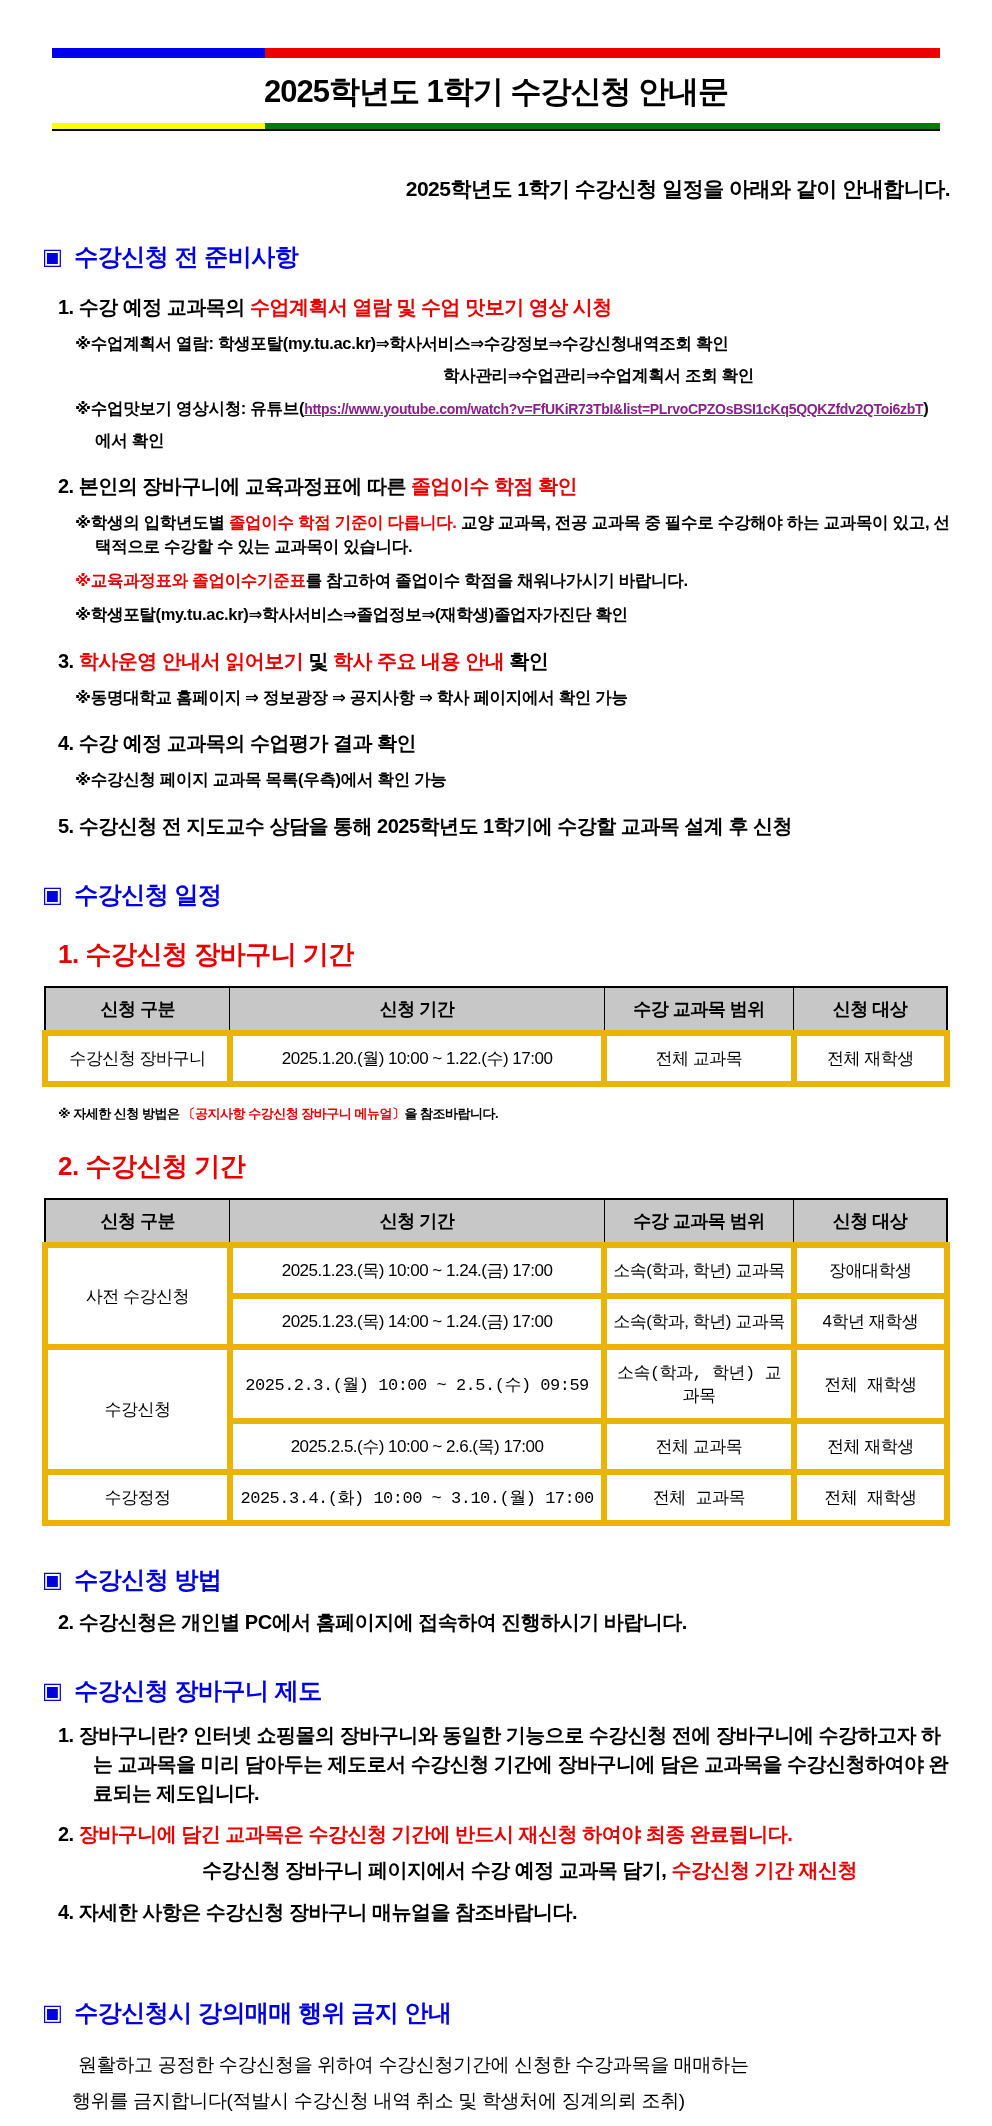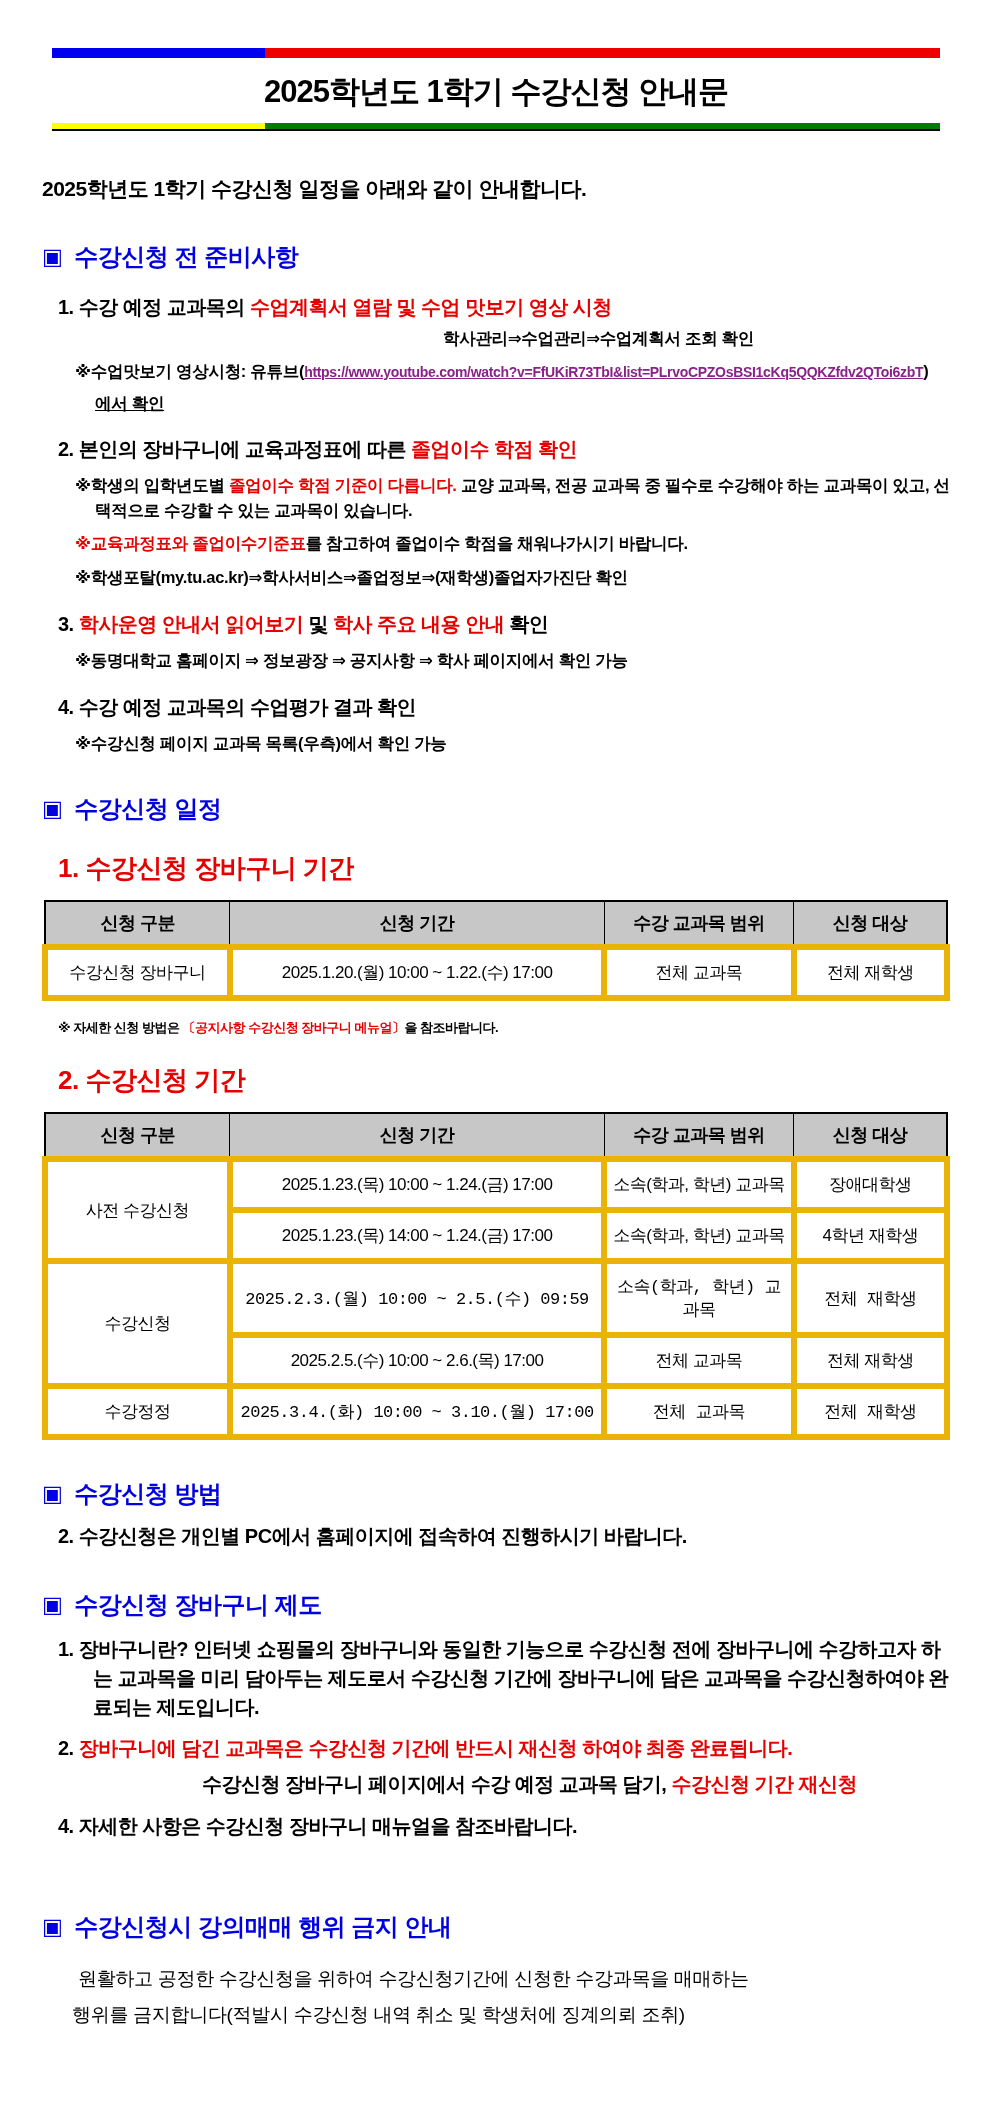--- a/index.html
+++ b/index.html
@@ -15,30 +15,30 @@
   .bar{display:flex;height:10px;margin:0 10px;}
   .bar .seg1{width:24%;}
   .bar .seg2{flex:1;}
   .bar-top .seg1{background:var(--bar-blue);}
   .bar-top .seg2{background:var(--bar-red);}
   .bar-bottom{height:8px;border-bottom:2px solid #000;}
   .bar-bottom .seg1{background:var(--bar-yellow);}
   .bar-bottom .seg2{background:var(--bar-green);}
 
   .doc-title{font-size:31px;font-weight:bold;text-align:center;letter-spacing:-1px;margin:13px 0 10px;}
-  .intro{font-size:21px;font-weight:bold;text-align:left;margin:44px 0 18px;letter-spacing:-0.5px;}
+  .intro{font-size:21px;font-weight:bold;text-align:right;margin:44px 0 18px;letter-spacing:-0.5px;}
 
   .sec-heading{color:var(--heading-blue);font-size:24px;font-weight:bold;margin:38px 0 8px;letter-spacing:-0.5px;}
   .sec-heading .marker{font-size:22px;margin-right:12px;position:relative;top:-1px;}
 
   .item{font-size:20px;font-weight:bold;margin:20px 0 6px;padding-left:51px;text-indent:-35px;line-height:1.45;letter-spacing:-0.5px;}
   .sub{font-size:16.5px;font-weight:600;margin:9px 0;padding-left:53px;text-indent:-20px;line-height:1.5;letter-spacing:-0.3px;}
   .sub .lbl{font-weight:bold;}
   .sub-cont-far{font-size:16.5px;font-weight:600;margin:6px 0;padding-left:401px;letter-spacing:-0.3px;}
-  .sub-cont-near{font-size:16.5px;font-weight:600;margin:8px 0;padding-left:53px;letter-spacing:-0.3px;text-decoration:underline;}
+  .sub-cont-near{font-size:16.5px;font-weight:600;margin:8px 0;padding-left:53px;letter-spacing:-0.3px;}
   .red{color:var(--accent-red);}
   a.doclink{color:var(--link-purple);text-decoration:underline;font-size:14px;word-break:break-all;}
 
   .part-title{color:var(--accent-red);font-size:26px;font-weight:bold;margin:26px 0 14px;padding-left:16px;letter-spacing:-0.5px;}
 
   table.sched{width:100%;border-collapse:collapse;border:2px solid #000;table-layout:fixed;margin:14px 0 10px;}
   table.sched th{background:var(--table-header-bg);border:1px solid #000;border-top:2px solid #000;border-bottom:3px solid #000;font-size:18px;font-weight:bold;padding:9px 16px;letter-spacing:-0.5px;}
   table.sched td{border:6px solid #eab308;font-size:17px;font-weight:400;text-align:center;padding:11px 2px;letter-spacing:-0.5px;}
   table.sched tr.group-start td{border-top:2px solid #000;font-family:Liberation Mono, monospace;}
   .table-note{font-size:13px;font-weight:bold;margin:18px 0 6px;padding-left:16px;letter-spacing:-0.5px;}
@@ -67,20 +67,23 @@
 
   <div class="intro">2025학년도 1학기 수강신청 일정을 아래와 같이 안내합니다.</div>
 
   <div class="sec-heading">
     <span class="marker">▣</span><span>수강신청 전 준비사항</span>
   </div>
 
   <div class="item">
     <span>1.</span><span> 수강 예정 교과목의 </span><span class="red">수업계획서 열람 및 수업 맛보기 영상 시청</span>
   </div>
+  <div class="sub">
+    <span class="lbl">※수업계획서 열람:</span><span> 학생포탈(my.tu.ac.kr)⇒학사서비스⇒수강정보⇒수강신청내역조회 확인</span>
+  </div>
   <div class="sub-cont-far">학사관리⇒수업관리⇒수업계획서 조회 확인</div>
   <div class="sub">
     <span class="lbl">※수업맛보기 영상시청:</span><span> 유튜브(</span><a class="doclink" href="#">https://www.youtube.com/watch?v=FfUKiR73TbI&amp;list=PLrvoCPZOsBSI1cKq5QQKZfdv2QToi6zbT</a><span>)</span>
   </div>
   <div class="sub-cont-near">에서 확인</div>
 
   <div class="item">
     <span>2.</span><span> 본인의 장바구니에 교육과정표에 따른 </span><span class="red">졸업이수 학점 확인</span>
   </div>
   <div class="sub">
@@ -94,20 +97,23 @@
   <div class="item">
     <span>3.</span><span class="red"> 학사운영 안내서 읽어보기</span><span> 및 </span><span class="red">학사 주요 내용 안내</span><span> 확인</span>
   </div>
   <div class="sub">※동명대학교 홈페이지 ⇒ 정보광장 ⇒ 공지사항 ⇒ 학사 페이지에서 확인 가능</div>
 
   <div class="item">
     <span>4.</span><span> 수강 예정 교과목의 수업평가 결과 확인</span>
   </div>
   <div class="sub">※수강신청 페이지 교과목 목록(우측)에서 확인 가능</div>
 
+  <div class="item">
+    <span>5.</span><span> 수강신청 전 지도교수 상담을 통해 2025학년도 1학기에 수강할 교과목 설계 후 신청</span>
+  </div>
 
   <div class="sec-heading">
     <span class="marker">▣</span><span>수강신청 일정</span>
   </div>
 
   <div class="part-title">1. 수강신청 장바구니 기간</div>
 
   <table class="sched">
     <colgroup>
         <col style="width:20.5%">

